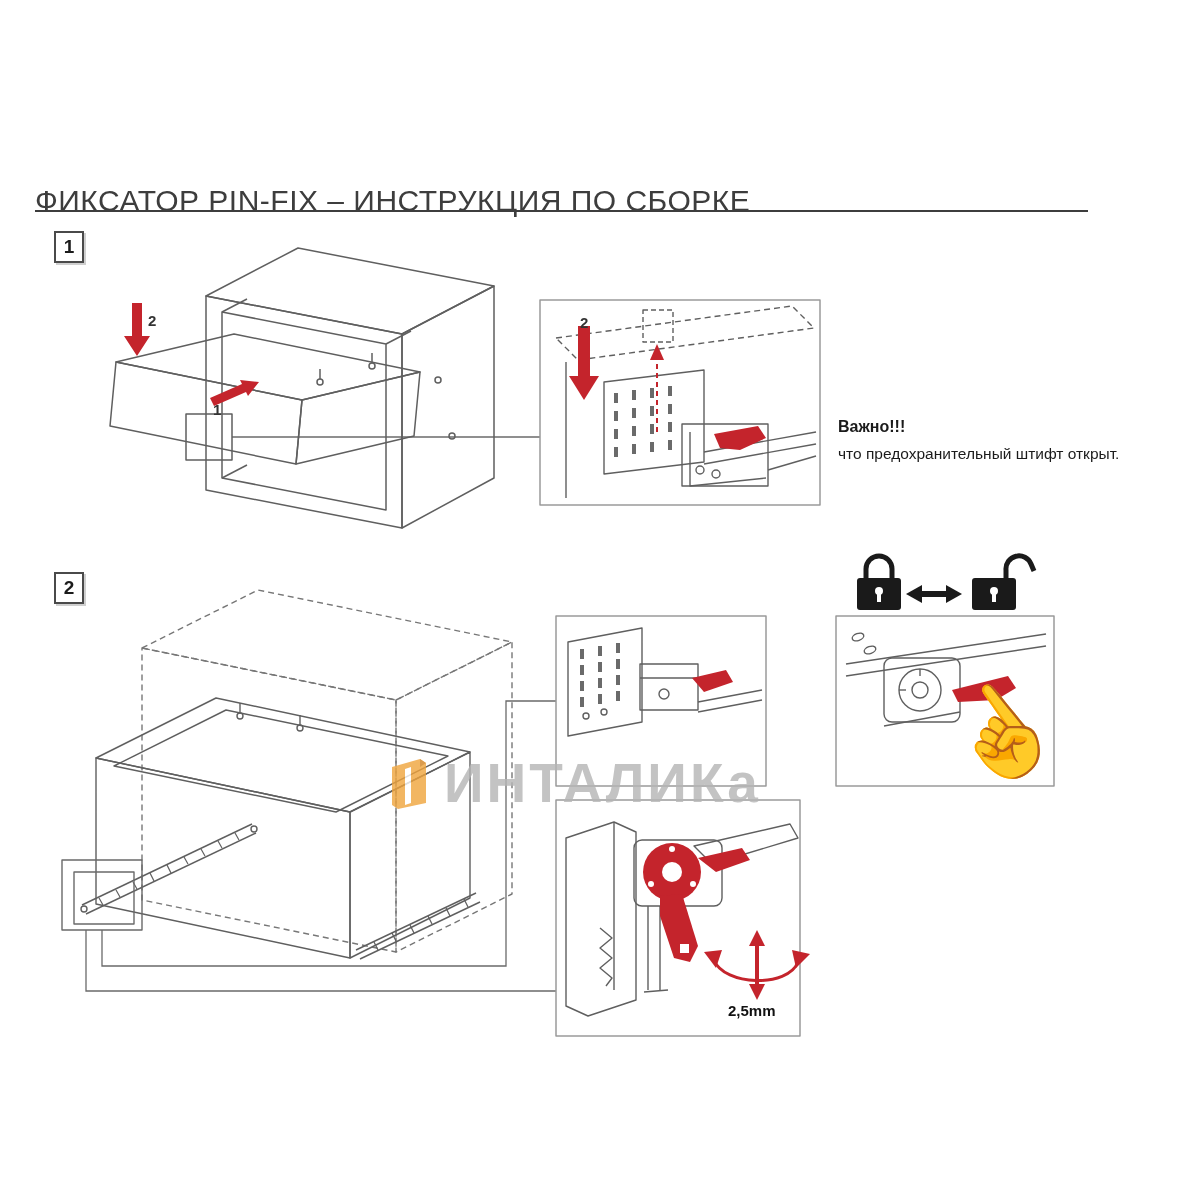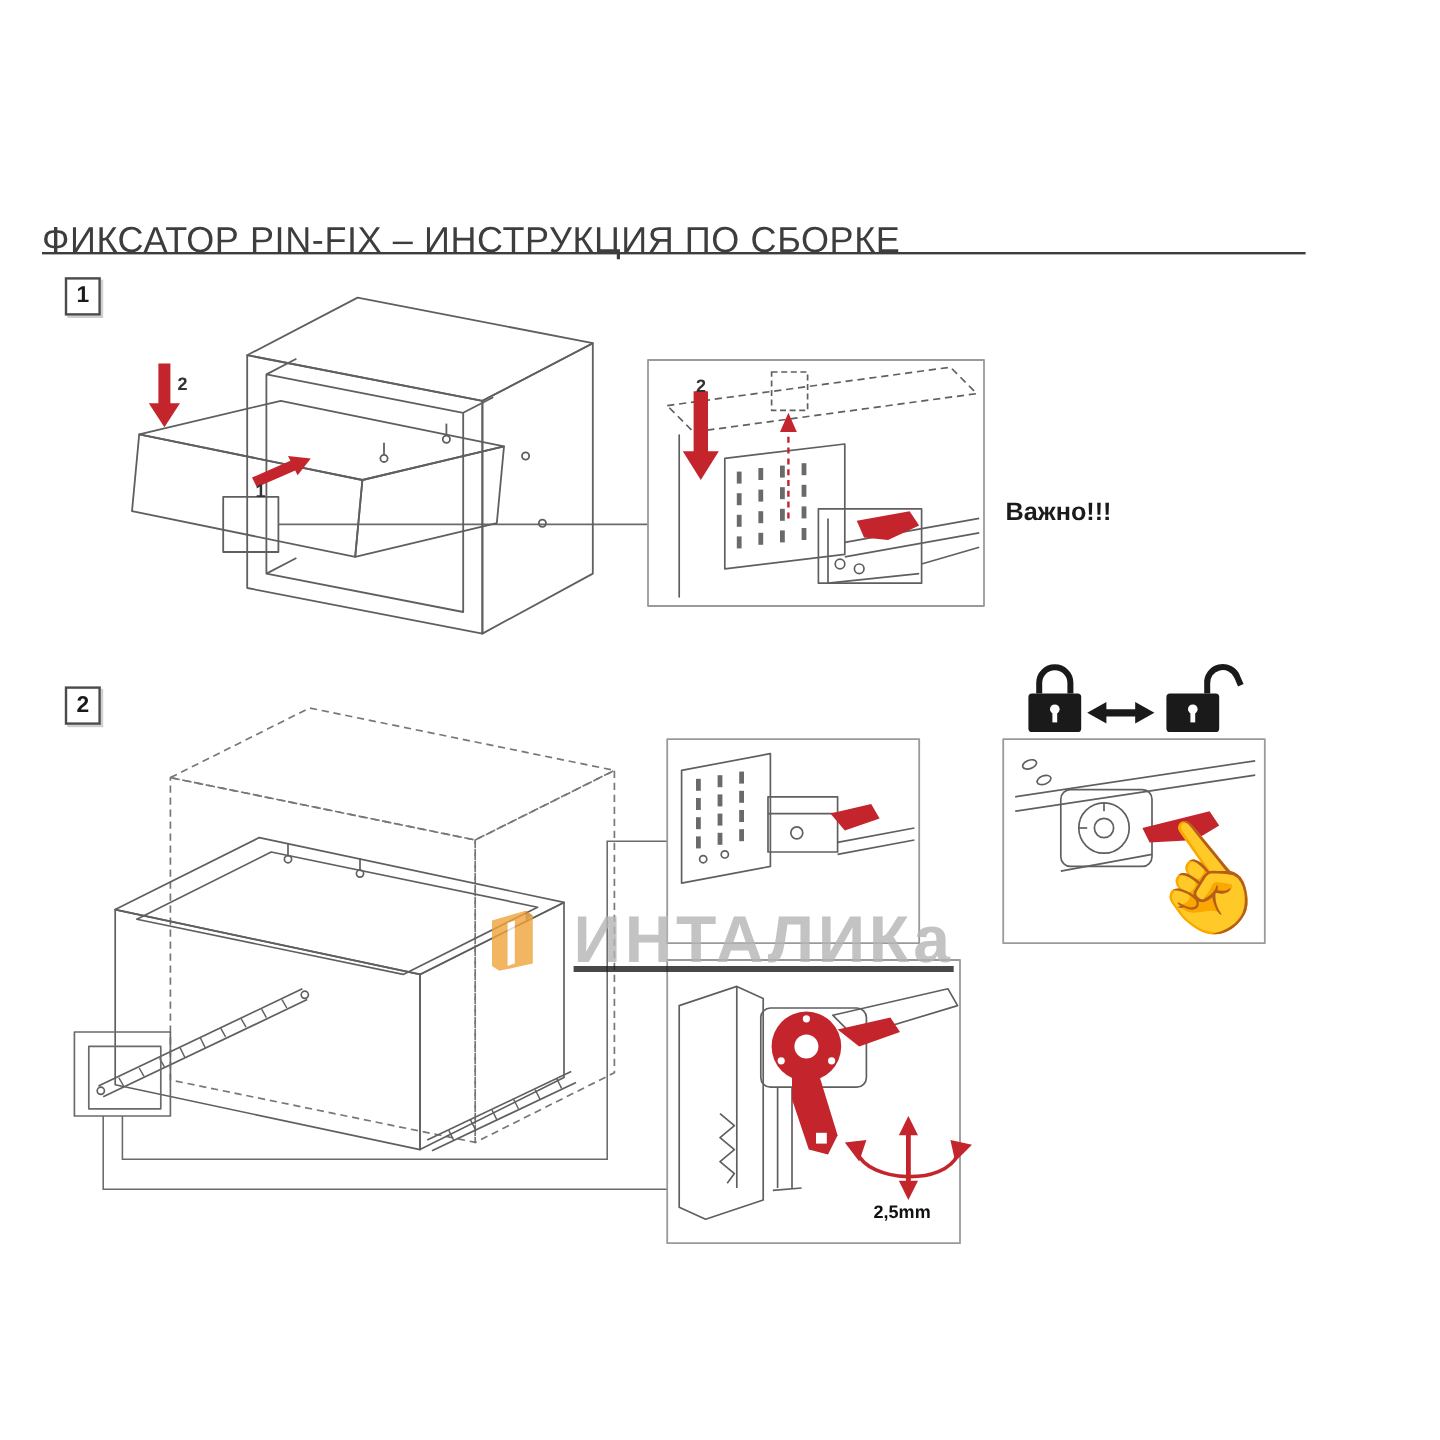--- a/index.html
+++ b/index.html
@@ -5,22 +5,22 @@
   html,body{margin:0;padding:0;background:#ffffff;}
   body{width:1200px;height:1200px;position:relative;overflow:hidden;
        font-family:"Liberation Sans",sans-serif;color:#1b1b1b;}
   .abs{position:absolute;}
   .page-title{left:35px;top:164px;font-size:30px;font-weight:400;color:#3d3d3d;letter-spacing:.5px;white-space:nowrap;margin-top:20px;}
   .title-rule{left:35px;top:210px;width:1053px;height:2px;background:#3d3d3d;}
   .step-badge{width:26px;height:28px;border:2px solid #4a4a4a;display:flex;align-items:center;justify-content:center;
               font-size:19px;font-weight:bold;color:#1b1b1b;background:#fff;box-shadow:2px 2px 0 #cfcfcf;}
   .lbl{font-size:15px;font-weight:bold;color:#333;}
   .note{left:838px;top:416px;width:320px;font-size:15.5px;line-height:22px;color:#1b1b1b;}
-  .note .head{font-size:21px;font-weight:bold;margin-bottom:5px;}
-  .watermark{left:404px;top:756px;display:flex;align-items:center;gap:28px;opacity:.8;text-decoration:underline;}
+  .note .head{font-size:16px;font-weight:bold;margin-bottom:5px;}
+  .watermark{left:386px;top:756px;display:flex;align-items:center;gap:12px;opacity:.8;}
   .watermark .brand{font-size:55px;font-weight:bold;color:#b5b5b5;letter-spacing:3px;line-height:1;}
   .hand-glyph{left:946px;top:690px;font-size:88px;color:#9a9a9a;transform:rotate(-38deg);line-height:1;}
   .dim-label{font-size:15px;font-weight:bold;color:#111;}
   svg{display:block;}
 </style>
 </head>
 <body>
 
 <svg class="abs" style="left:0;top:0;" width="1200" height="1200" viewBox="0 0 1200 1200">
 
@@ -238,20 +238,21 @@
 
 <div class="abs step-badge" style="left:54px;top:231px;">1</div>
 <div class="abs step-badge" style="left:54px;top:572px;">2</div>
 
 <span class="abs lbl" style="left:148px;top:312px;">2</span>
 <span class="abs lbl" style="left:213px;top:401px;">1</span>
 <span class="abs lbl" style="left:580px;top:314px;">2</span>
 
 <div class="abs note">
   <div class="head">Важно!!!</div>
+  <div>что предохранительный штифт открыт.</div>
 </div>
 
 <span class="abs hand-glyph">☝</span>
 
 <span class="abs dim-label" style="left:728px;top:1002px;">2,5mm</span>
 
 <div class="abs watermark">
   <svg width="46" height="54" viewBox="0 0 46 54">
     <polygon points="6,10 34,2 40,6 40,46 12,52 6,48" fill="#f0a43c"></polygon>
     <polygon points="34,2 40,6 34,10" fill="#d18322"></polygon>

